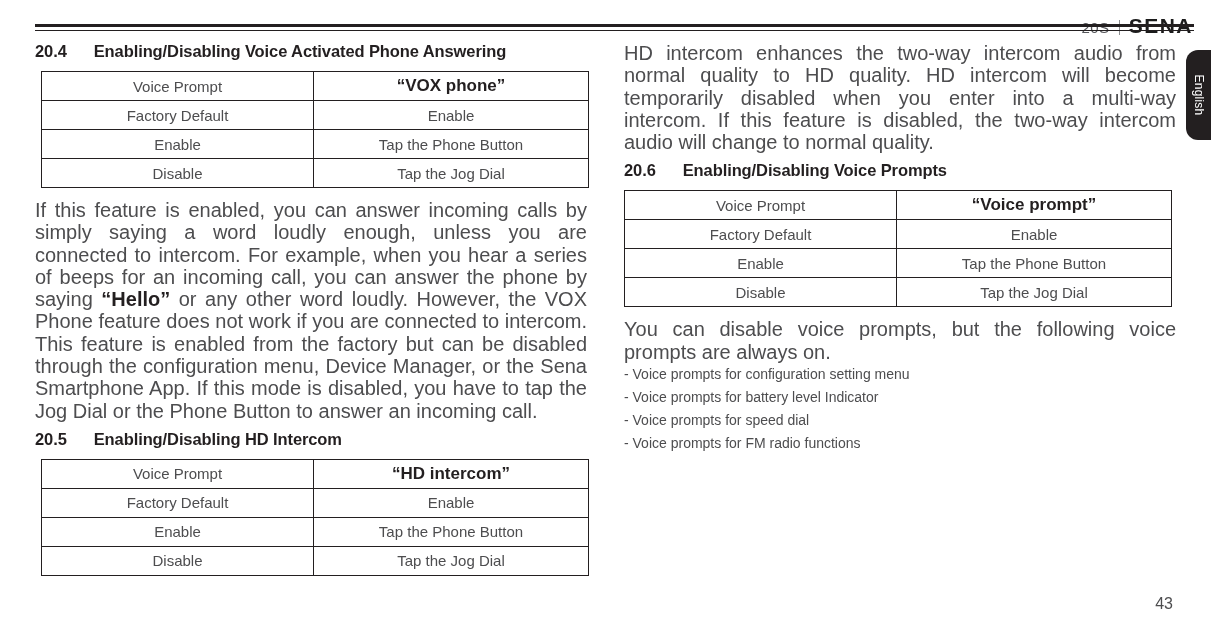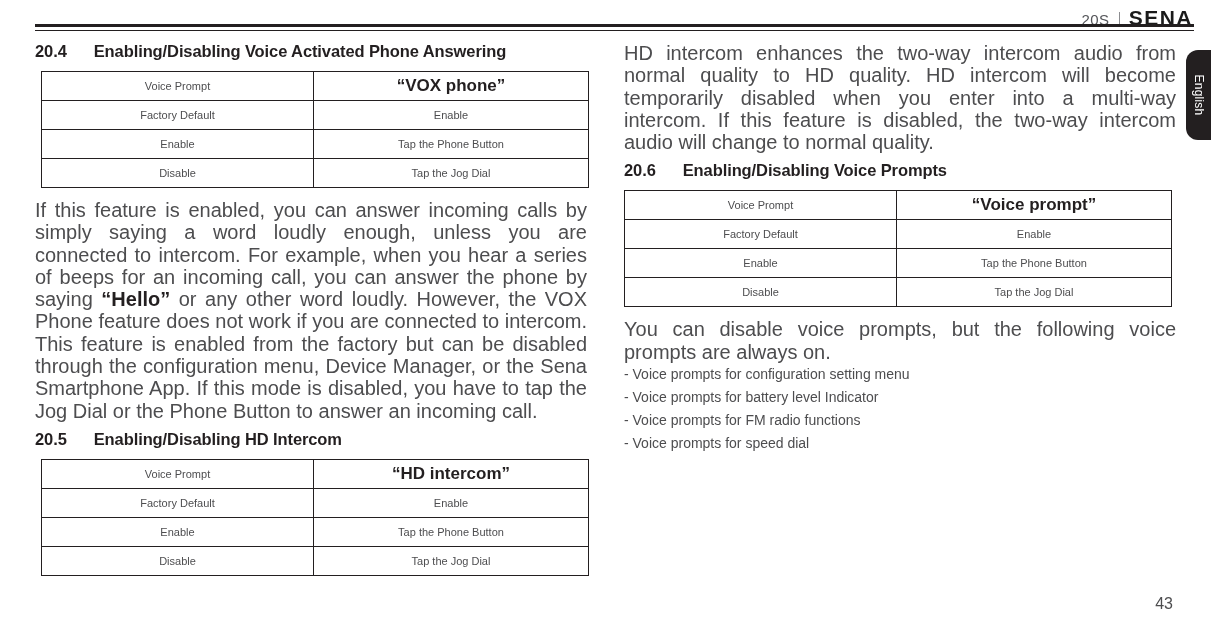--- a/index.html
+++ b/index.html
@@ -20,21 +20,21 @@
   .page-header {
     position: absolute;
     left: 0;
     top: 0;
     width: 1211px;
     height: 36px;
   }
   .header-brand {
     position: absolute;
     right: 18px;
-    top: 8px;
+    top: 16px;
     display: flex;
     align-items: center;
     height: 22px;
   }
   .brand-model {
     font-size: 15px;
     color: #55565a;
     letter-spacing: 0.5px;
     font-family: "Liberation Sans", sans-serif;
   }
@@ -103,21 +103,21 @@
     width: 547px;
     margin: 0 0 0 6px;
     table-layout: fixed;
   }
   table.spec.right { width: 546px; margin-left: 0; }
   table.spec td {
     border: 1.6px solid #231f20;
     height: 28px;
     text-align: center;
     vertical-align: middle;
-    font-size: 11px;
+    font-size: 15px;
     color: #4d4d4f;
     padding: 0 4px;
   }
   table.spec col.c1 { width: 272px; }
   table.spec col.c2 { width: 275px; }
   table.spec tr.head td.prompt-value {
     font-weight: bold;
     color: #231f20;
     font-size: 17px;
   }
@@ -288,22 +288,22 @@
         <td>Tap the Jog Dial</td>
       </tr>
     </tbody>
   </table>
 
   <p class="body-text">You can disable voice prompts, but the following voice prompts are always on.</p>
 
   <ul class="bullet-list">
     <li>- Voice prompts for configuration setting menu</li>
     <li>- Voice prompts for battery level Indicator</li>
+    <li>- Voice prompts for speed dial</li>
     <li>- Voice prompts for FM radio functions</li>
-    <li>- Voice prompts for speed dial</li>
   </ul>
 
 </div>
 
 <div class="lang-tab">
   <span class="lang-tab-label">English</span>
 </div>
 
 <div class="page-number">43</div>
 

